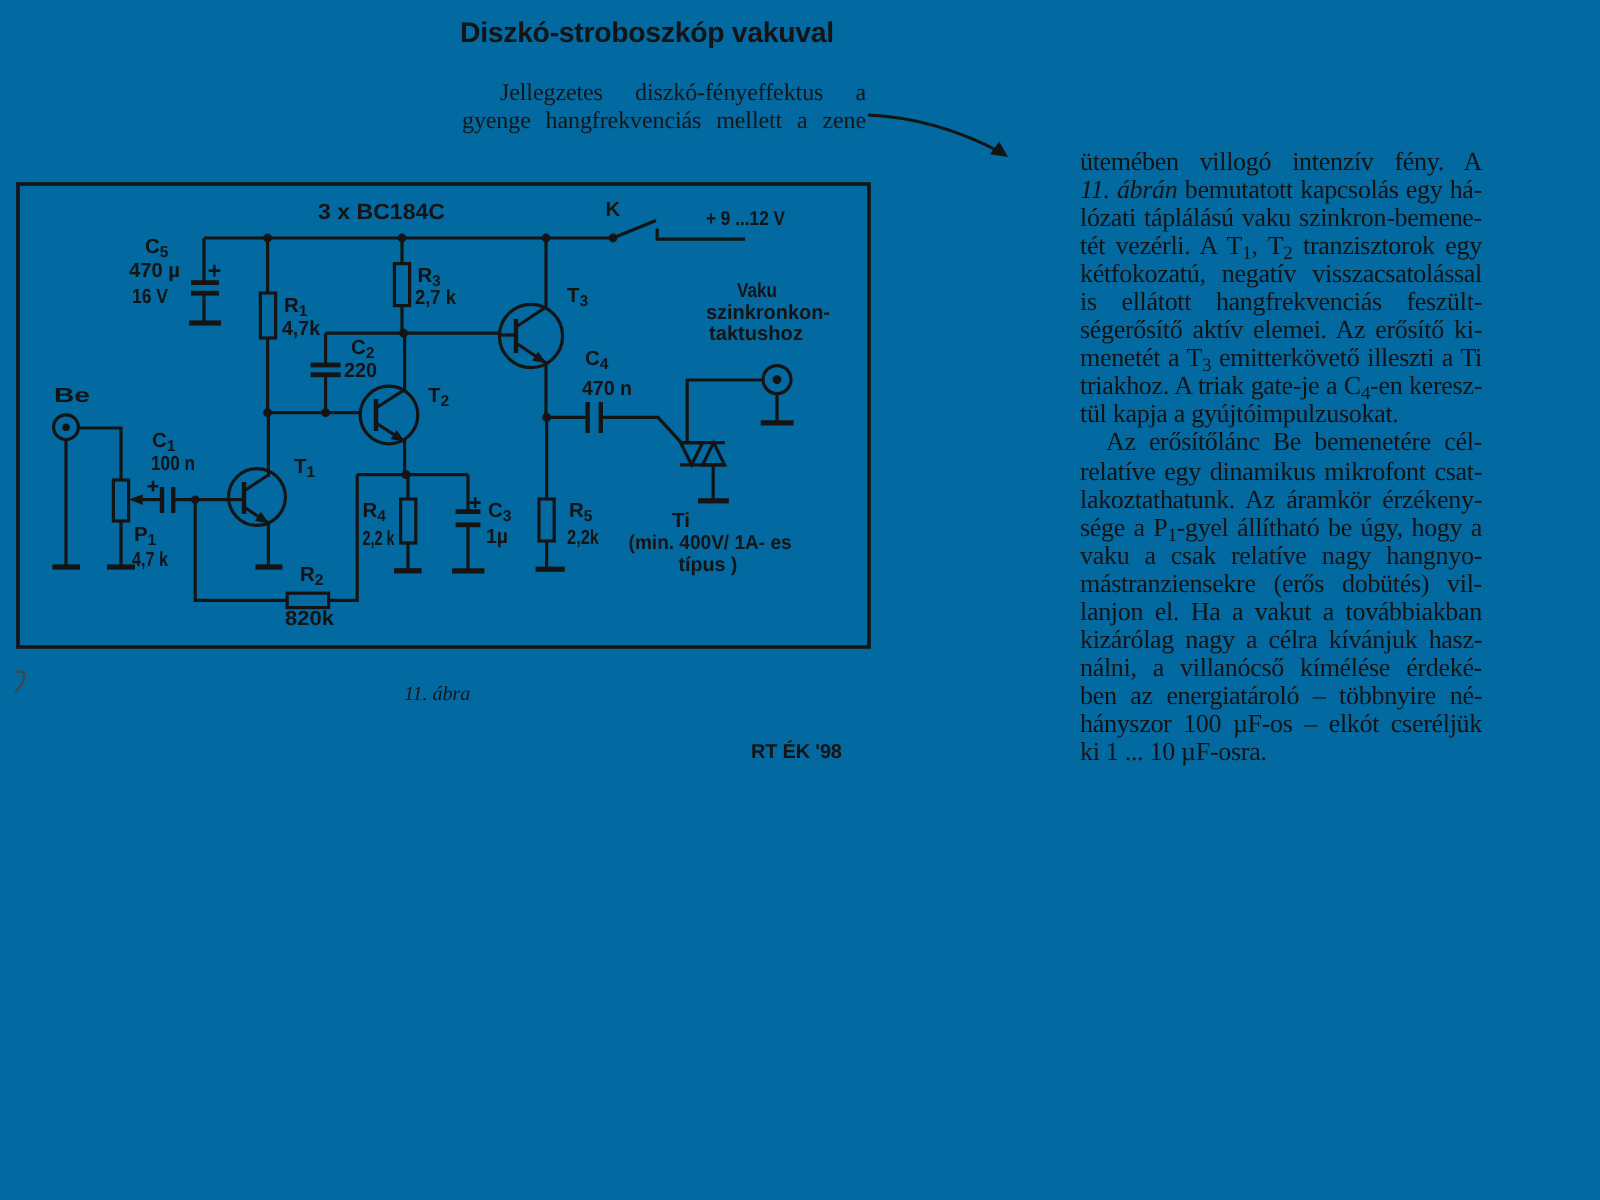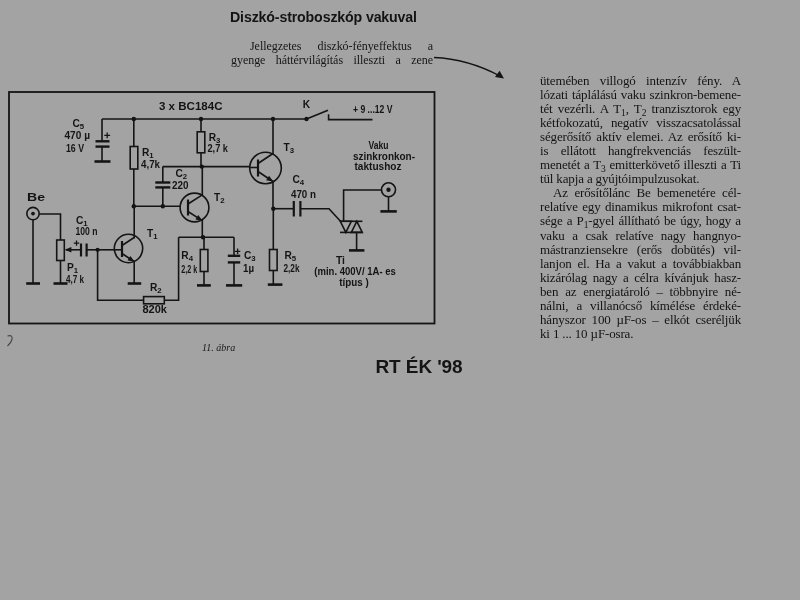--- a/index.html
+++ b/index.html
@@ -1,53 +1,56 @@
 <!DOCTYPE html>
 <html><head>
 <meta charset="utf-8">
 <style>
 html,body{margin:0;padding:0;background:#fff;}
-.page{position:relative;width:800px;height:600px;background:#a3a3a3;overflow:hidden;color:#161616;}
+.page{position:relative;width:800px;height:600px;background:#0369a1;overflow:hidden;color:#161616;}
 .title{position:absolute;left:230px;top:8.5px;font-family:"Liberation Sans",sans-serif;font-weight:700;font-size:14.2px;letter-spacing:-0.15px;color:#141414;}
 .intro{position:absolute;left:231px;top:39px;width:202px;font-family:"Liberation Serif",serif;font-size:12px;letter-spacing:-0.05px;line-height:14.2px;color:#161616;}
 .intro div{text-align:justify;text-align-last:justify;white-space:nowrap;}
 .col{position:absolute;left:540px;top:74px;width:201px;font-family:"Liberation Serif",serif;font-size:13px;letter-spacing:-0.15px;line-height:14.05px;color:#141414;}
 .col div{text-align:justify;text-align-last:justify;white-space:nowrap;}
 .col div.last{text-align-last:left;}
 sub{font-size:9.5px;line-height:0;vertical-align:-2.5px;}
 .caption{position:absolute;left:202px;top:342px;font-family:"Liberation Serif",serif;font-style:italic;font-size:10px;color:#161616;}
-.rtek{position:absolute;left:375.5px;top:356px;font-family:"Liberation Sans",sans-serif;font-weight:700;font-size:19px;letter-spacing:-0.1px;color:#141414;}
+.rtek{position:absolute;left:375.5px;top:371px;font-family:"Liberation Sans",sans-serif;font-weight:700;font-size:10px;letter-spacing:-0.1px;color:#141414;}
 svg text{font-family:"Liberation Sans",sans-serif;fill:#141414;}
 </style>
 </head>
 <body>
 <div class="page">
 <div class="title">Diszkó-stroboszkóp vakuval</div>
 <div class="intro">
 <div style="padding-left:19px">Jellegzetes diszkó-fényeffektus a</div>
-<div>gyenge háttérvilágítás illeszti a zene</div>
+<div>gyenge hangfrekvenciás mellett a zene</div>
 </div>
 <div class="col">
 <div>ütemében villogó intenzív fény. A</div>
+<div><i>11. ábrán</i> bemutatott kapcsolás egy há-</div>
 <div>lózati táplálású vaku szinkron-bemene-</div>
 <div>tét vezérli. A T<sub>1</sub>, T<sub>2</sub> tranzisztorok egy</div>
 <div>kétfokozatú, negatív visszacsatolással</div>
+<div>is ellátott hangfrekvenciás feszült-</div>
 <div>ségerősítő aktív elemei. Az erősítő ki-</div>
-<div>is ellátott hangfrekvenciás feszült-</div>
 <div>menetét a T<sub>3</sub> emitterkövető illeszti a Ti</div>
+<div>triakhoz. A triak gate-je a C<sub>4</sub>-en keresz-</div>
 <div class="last">tül kapja a gyújtóimpulzusokat.</div>
 <div style="padding-left:13px">Az erősítőlánc Be bemenetére cél-</div>
 <div>relatíve egy dinamikus mikrofont csat-</div>
+<div>lakoztathatunk. Az áramkör érzékeny-</div>
 <div>sége a P<sub>1</sub>-gyel állítható be úgy, hogy a</div>
 <div>vaku a csak relatíve nagy hangnyo-</div>
 <div>mástranziensekre (erős dobütés) vil-</div>
 <div>lanjon el. Ha a vakut a továbbiakban</div>
 <div>kizárólag nagy a célra kívánjuk hasz-</div>
+<div>nálni, a villanócső kímélése érdeké-</div>
 <div>ben az energiatároló – többnyire né-</div>
-<div>nálni, a villanócső kímélése érdeké-</div>
 <div>hányszor 100 µF-os – elkót cseréljük</div>
 <div class="last">ki 1 ... 10 µF-osra.</div>
 </div>
 <div class="caption">11. ábra</div>
 <div class="rtek">RT ÉK '98</div>
 <svg width="800" height="600" viewBox="0 0 800 600" style="position:absolute;left:0;top:0" fill="none" stroke="none">
 <g stroke="#141414" stroke-width="1.6" fill="none">
 
 <rect x="9" y="92" width="425.5" height="231.5" stroke-width="1.8"></rect>
 

